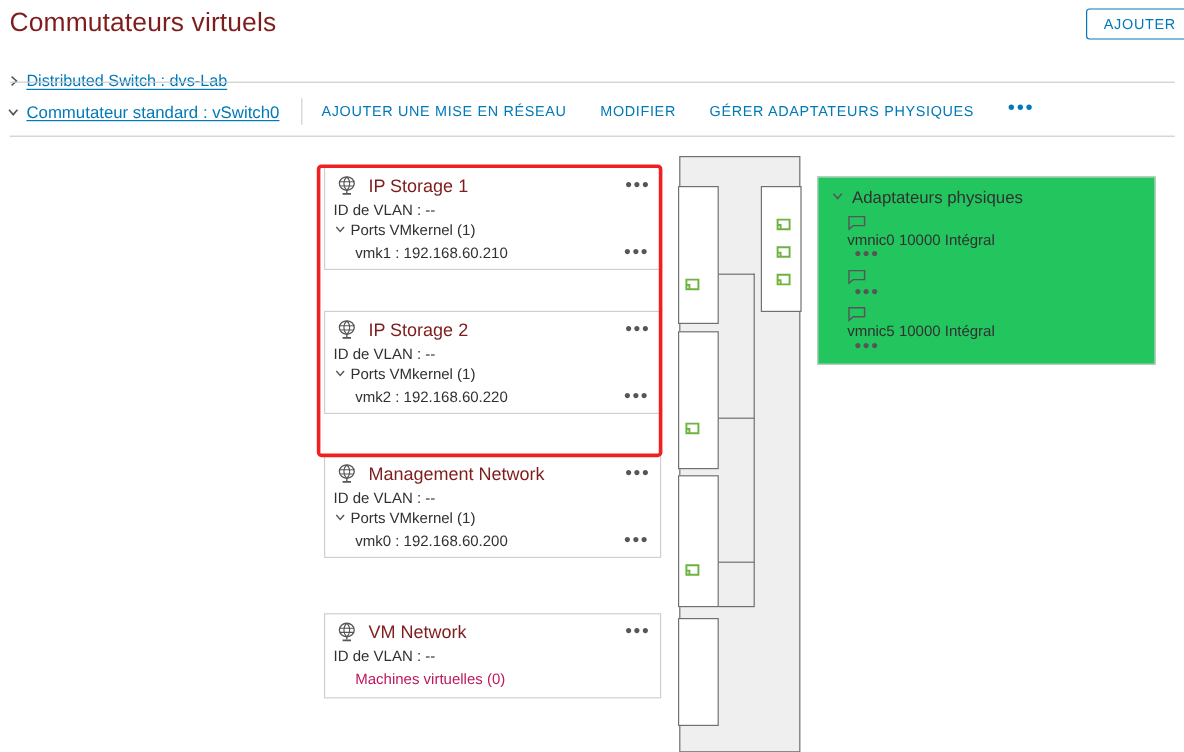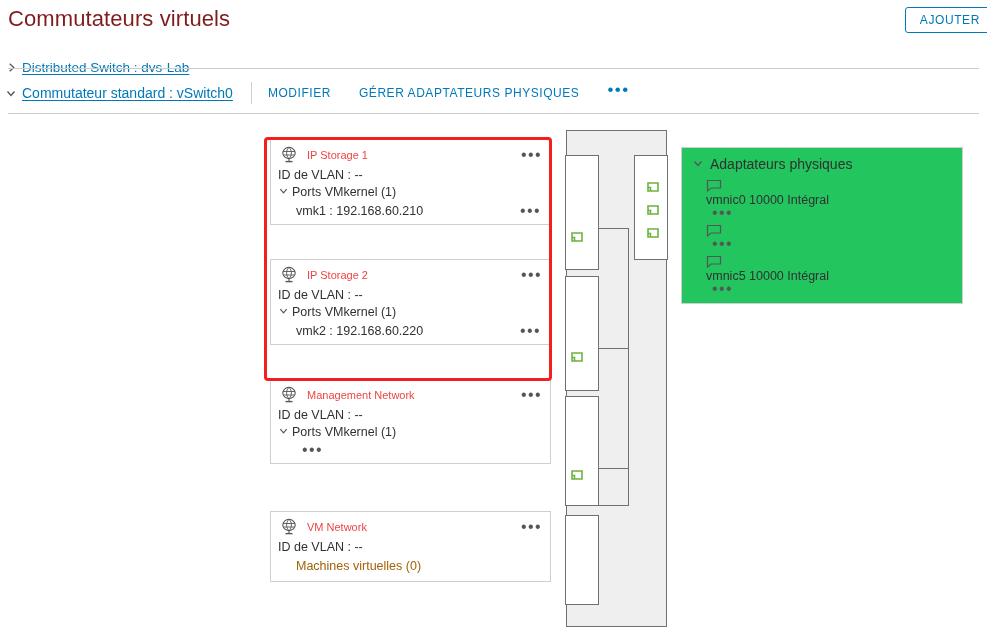--- a/index.html
+++ b/index.html
@@ -75,39 +75,39 @@
   
   .pg-card {
     position: absolute; left: 270px; width: 281px;
     border: 1px solid #cfcfcf; background: #ffffff;
   }
   .pg-head {
     display: flex; align-items: center;
     padding: 6px 8px 4px 9px;
   }
   .pg-icon { width: 20px; height: 18px; flex: none; margin-right: 7px; }
-  .pg-title { font-size: 11px; color: #ef4444; flex: 1; white-space: nowrap; }
+  .pg-title { font-size: 15px; color: #7f1d1d; flex: 1; white-space: nowrap; }
   .dots {
     color: #565656; font-size: 16px; letter-spacing: 1.4px;
     line-height: 0.8; cursor: pointer; padding-left: 6px;
   }
   .pg-vlan { font-size: 12.5px; color: #313131; padding: 0 9px 1px 7px; }
   .pg-sub {
     display: flex; align-items: center;
     font-size: 12.5px; color: #313131; padding: 2px 9px 1px 7px;
   }
   .pg-sub .chv { width: 14px; flex: none; color: #565656; }
   .pg-vmk {
     display: flex; align-items: center;
     font-size: 12.5px; color: #313131;
     padding: 4px 9px 6px 25px;
   }
   .pg-vmk .vtext { flex: 1; white-space: nowrap; }
   .pg-vm-static {
-    font-size: 12.5px; color: #a16207; padding: 4px 9px 8px 25px;
+    font-size: 12.5px; color: #be185d; padding: 4px 9px 8px 25px;
   }
 
   
   .highlight-box {
     position: absolute; left: 264px; top: 17px;
     width: 288px; height: 244px;
     border: 3px solid #f02020; border-radius: 4px;
     pointer-events: none;
   }
 
@@ -164,20 +164,21 @@
   <div class="divider-line dl1"></div>
 
   <div class="acc-row acc-vss">
     <span class="chev">
       <svg width="12" height="12" viewBox="0 0 12 12">
           <path d="M2.5 4.5 L6 8.5 L9.5 4.5" fill="none" stroke="#565656" stroke-width="1.4"></path>
         </svg>
     </span>
     <span class="acc-link">Commutateur standard : vSwitch0</span>
     <span class="vbar"></span>
+    <span class="tool-btn">AJOUTER UNE MISE EN RÉSEAU</span>
     <span class="tool-btn">MODIFIER</span>
     <span class="tool-btn">GÉRER ADAPTATEURS PHYSIQUES</span>
     <span class="tool-more">•••</span>
   </div>
   <div class="divider-line dl2"></div>
 
   <div class="diagram">
 
     <div class="pg-card" style="top:19px;">
       <div class="pg-head">
@@ -254,20 +255,21 @@
       <div class="pg-vlan">ID de VLAN : --</div>
       <div class="pg-sub">
         <span class="chv">
           <svg width="11" height="11" viewBox="0 0 12 12">
               <path d="M2.5 4.5 L6 8.5 L9.5 4.5" fill="none" stroke="#565656" stroke-width="1.3"></path>
             </svg>
         </span>
         <span>Ports VMkernel (1)</span>
       </div>
       <div class="pg-vmk">
+        <span class="vtext">vmk0 : 192.168.60.200</span>
         <span class="dots">•••</span>
       </div>
     </div>
 
     <div class="pg-card" style="top:391px;">
       <div class="pg-head">
         <span class="pg-icon">
           <svg width="20" height="18" viewBox="0 0 20 18">
             <ellipse cx="9" cy="7" rx="6.2" ry="5.6" fill="none" stroke="#565656" stroke-width="1.1"></ellipse>
             <path d="M3 5.5 H15 M3.4 9 H14.6" stroke="#565656" stroke-width="0.9"></path>

